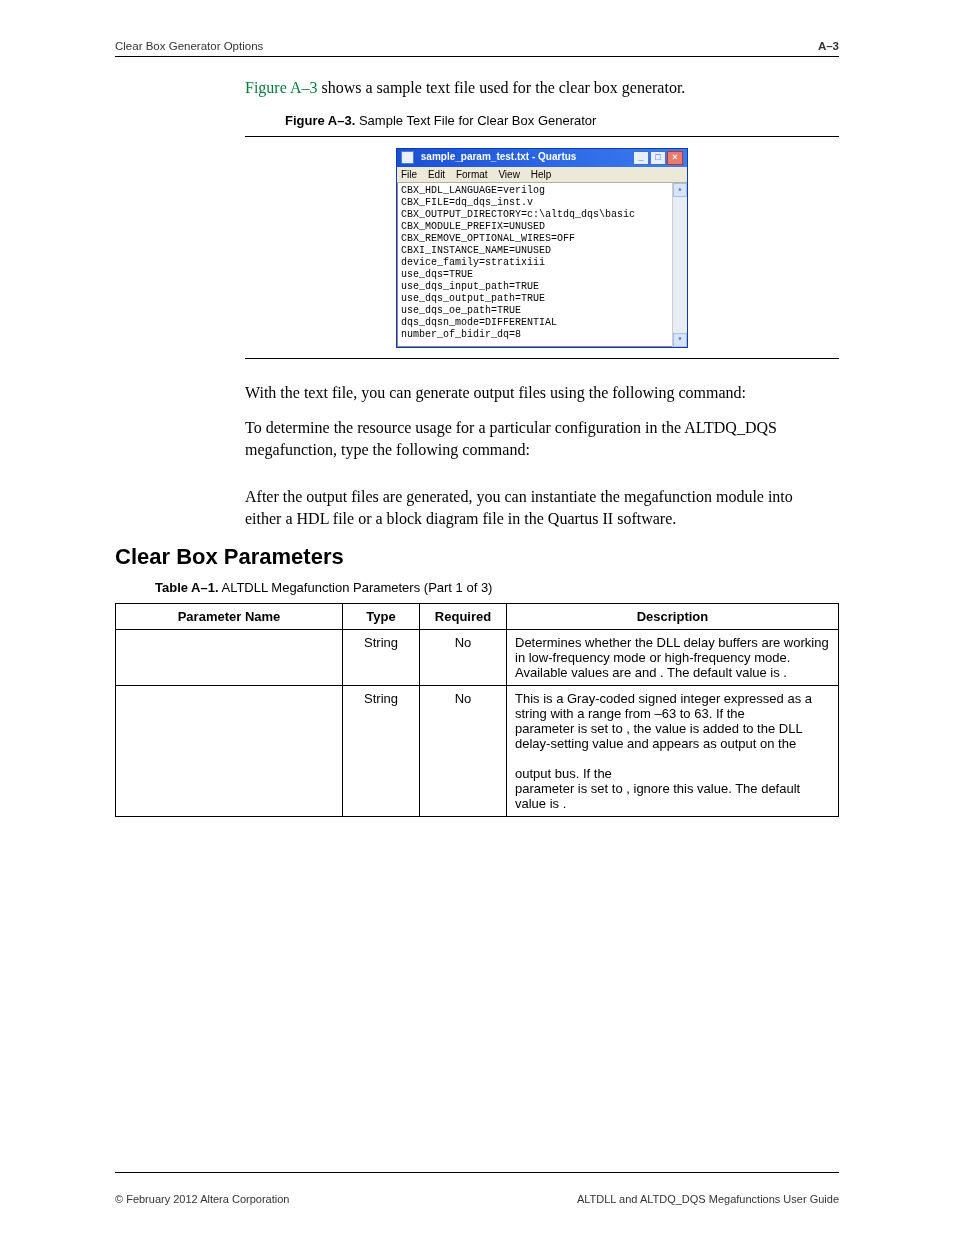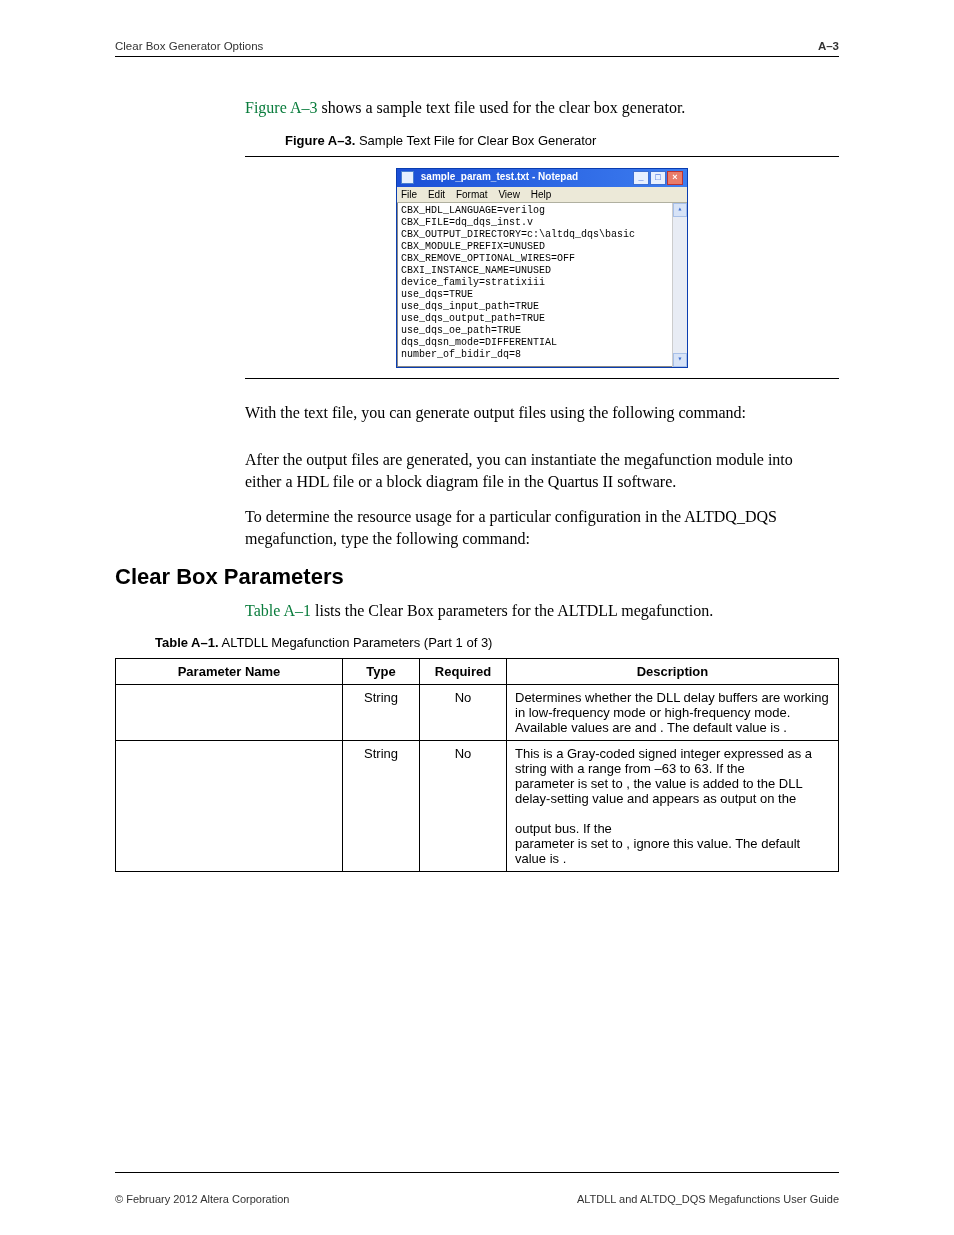--- a/index.html
+++ b/index.html
@@ -17,21 +17,21 @@
     min-height: 1235px;
   }
   .header {
     display: flex;
     justify-content: space-between;
     font-family: Arial, Helvetica, sans-serif;
     font-size: 11.5px;
     color: #333;
     border-bottom: 1px solid #000;
     padding-bottom: 4px;
-    margin-bottom: 40px;
+    margin-bottom: 20px;
   }
   .header .right { font-weight: bold; }
   .body-indent {
     margin-left: 130px;
   }
   .p {
     font-size: 16px;
     line-height: 1.35;
     margin: 0 16px 14px 0;
     font-family: Georgia, "Times New Roman", serif;
@@ -148,21 +148,21 @@
   <div class="body-indent">
     <div class="figcap">
       <b>Figure A–3.</b><span>  Sample Text File for Clear Box Generator</span>
     </div>
     <div class="fig-rule-top"></div>
 
     <div class="notepad">
       <div class="np-title">
         <span>
           <span class="icon-doc"></span>
-          <span>sample_param_test.txt - Notepad</span>
+          <span>sample_param_test.txt - Quartus</span>
         </span>
         <span class="np-ctrl">
           <span class="np-btn">_</span>
           <span class="np-btn">□</span>
           <span class="np-btn close">×</span>
         </span>
       </div>
       <div class="np-menu">
         <span>File</span>
         <span>Edit</span>
@@ -189,31 +189,26 @@
           <div class="np-sbtn">▾</div>
         </div>
       </div>
     </div>
 
     <div class="fig-rule-bot"></div>
   </div>
 
   <div class="body-indent">
     <p class="p">With the text file, you can generate output files using the following command:</p>
+    <p class="p">To determine the resource usage for a particular configuration in the ALTDQ_DQS megafunction, type the following command:</p>
     <p class="p" style="margin-top:26px;">After the output files are generated, you can instantiate the megafunction module into either a HDL file or a block diagram file in the Quartus II software.</p>
-    <p class="p">To determine the resource usage for a particular configuration in the ALTDQ_DQS megafunction, type the following command:</p>
   </div>
 
   <div class="h2">Clear Box Parameters</div>
 
-  <div class="body-indent">
-    <p class="p">
-      <span class="link">Table A–1</span><span> lists the Clear Box parameters for the ALTDLL megafunction.</span>
-    </p>
-  </div>
 
   <div class="tabcap">
     <b>Table A–1.</b><span>  ALTDLL Megafunction Parameters</span><span>  (Part 1 of 3)</span>
   </div>
 
   <table class="param">
     <thead>
       <tr>
         <th style="width:210px">Parameter Name</th>
         <th style="width:60px">Type</th>

